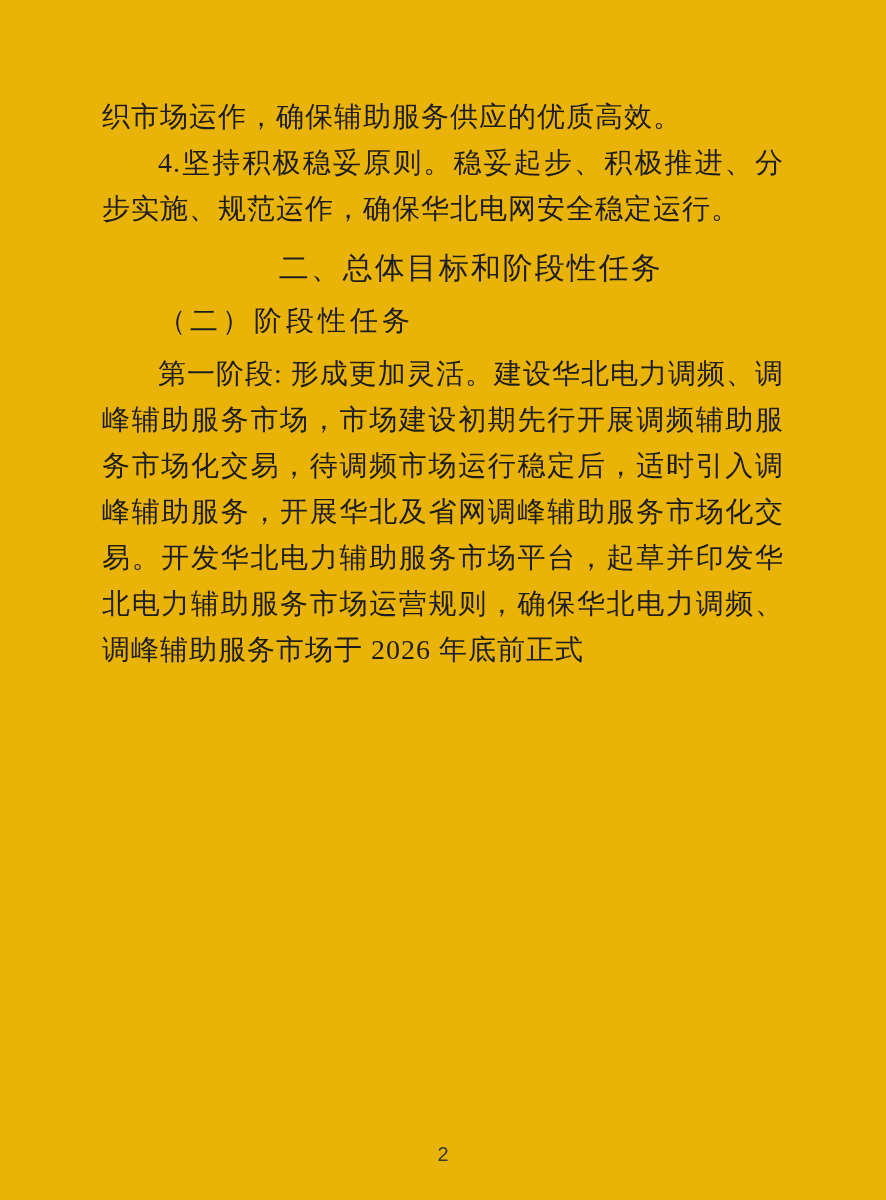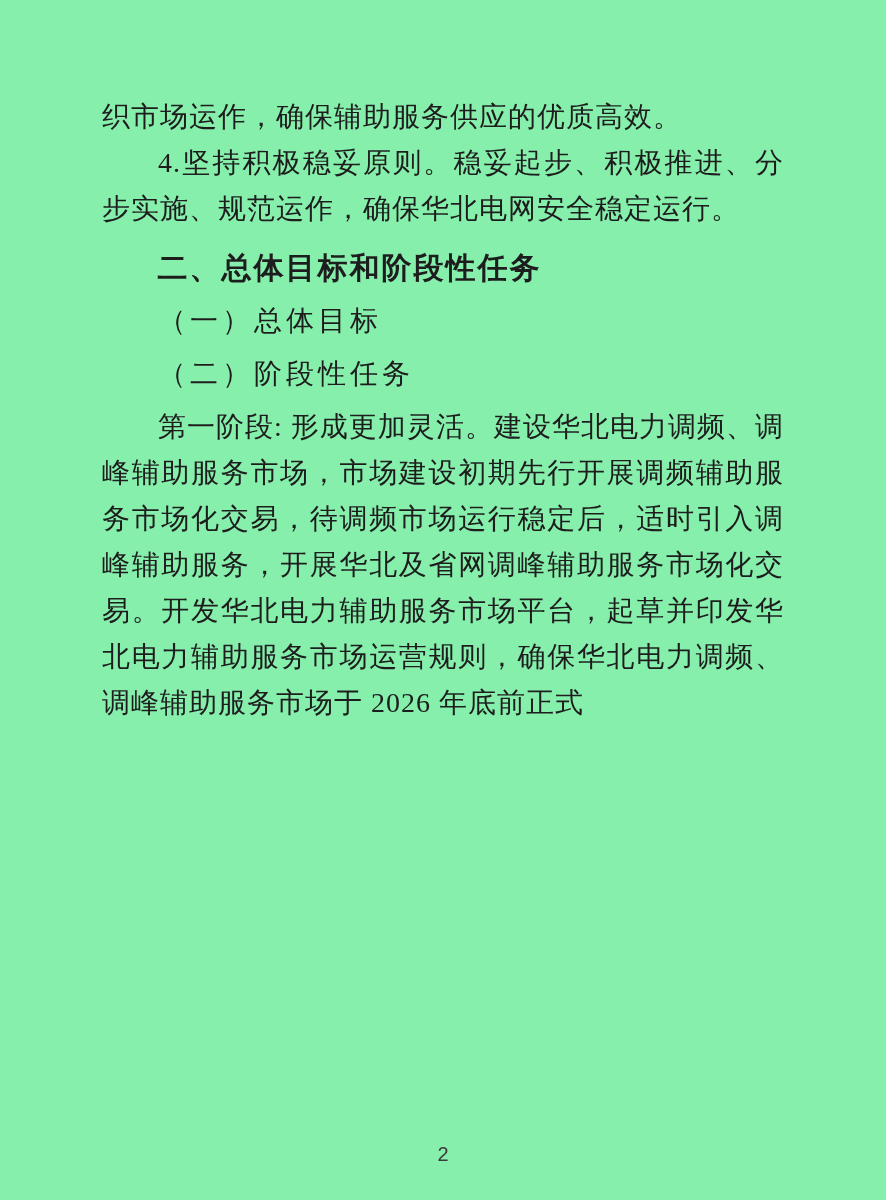--- a/index.html
+++ b/index.html
@@ -5,21 +5,21 @@
   html, body {
     margin: 0;
     padding: 0;
     background: #e8e8e8;
   }
   .page {
     position: relative;
     width: 886px;
     height: 1200px;
     margin: 0 auto;
-    background: #86efac;
+    background: #eab308;
     color: #1d1d1d;
     overflow: hidden;
     font-family: "Liberation Serif", "DejaVu Serif", serif;
   }
   .body-text {
     position: absolute;
     top: 94px;
     left: 102px;
     width: 682px;
     font-size: 28px;
@@ -34,27 +34,27 @@
   }
   .para-continuation {
     margin: 0;
     text-indent: 0;
   }
   .runin-bold {
     font-weight: 400;
   }
   .section-heading {
     font-family: "Liberation Sans", "DejaVu Sans", sans-serif;
-    font-weight: 700;
+    font-weight: 400;
     font-size: 30px;
     line-height: 46px;
     margin: 13px 0 7px 0;
     text-indent: 1.85em;
     letter-spacing: 2px;
-    text-align: left;
+    text-align: center;
   }
   .sub-heading {
     margin: 7px 0 7px 0;
     text-indent: 2em;
     letter-spacing: 4px;
     text-align: left;
     font-style: normal;
   }
   .page-footer {
     position: absolute;
@@ -73,21 +73,20 @@
 
 <div class="page">
   <div class="body-text">
 
     <p class="para-continuation">织市场运作，确保辅助服务供应的优质高效。</p>
 
     <p class="para"><span class="runin-bold">4.坚持积极稳妥原则</span><span>。稳妥起步、积极推进、分步实施、规范运作，确保华北电网安全稳定运行。</span></p>
 
     <h2 class="section-heading">二、总体目标和阶段性任务</h2>
 
-    <p class="sub-heading">（一）总体目标</p>
 
 
     <p class="sub-heading">（二）阶段性任务</p>
 
     <p class="para"><span class="runin-bold">第一阶段: 形成更加灵活</span><span>。建设华北电力调频、调峰辅助服务市场，市场建设初期先行开展调频辅助服务市场化交易，待调频市场运行稳定后，适时引入调峰辅助服务，开展华北及省网调峰辅助服务市场化交易。开发华北电力辅助服务市场平台，起草并印发华北电力辅助服务市场运营规则，确保华北电力调频、调峰辅助服务市场于 2026 年底前正式</span></p>
 
   </div>
 
   <div class="page-footer">
     <span>2</span>

